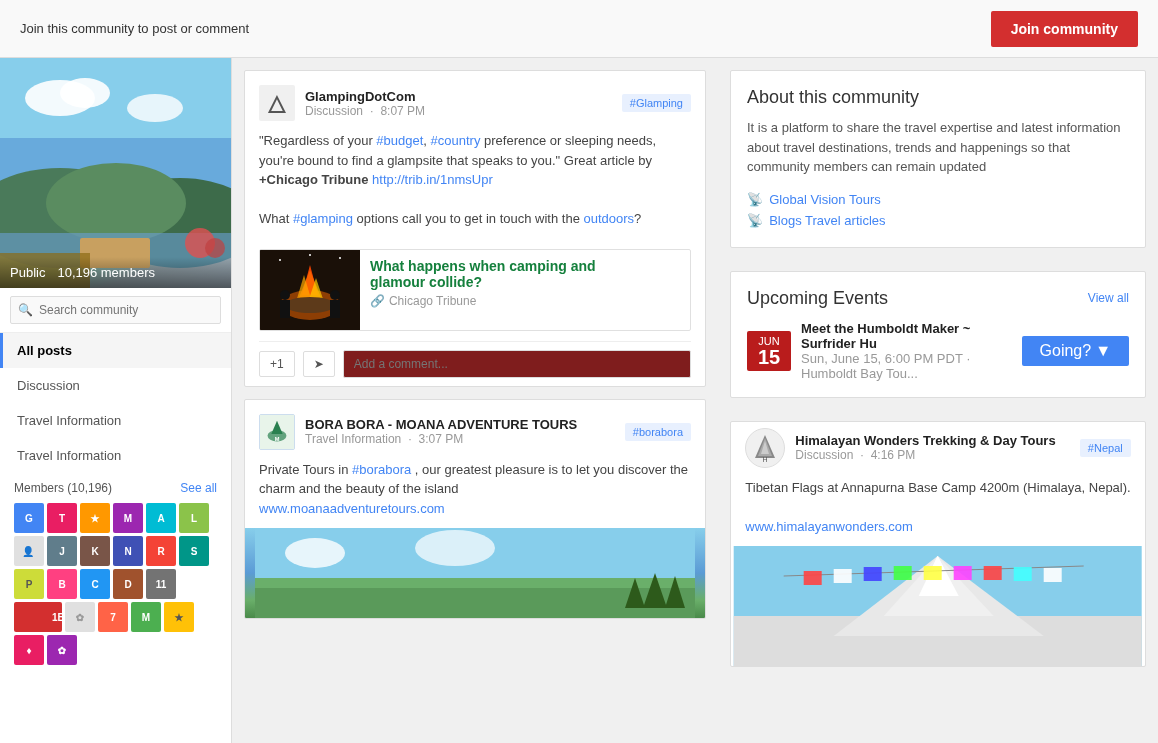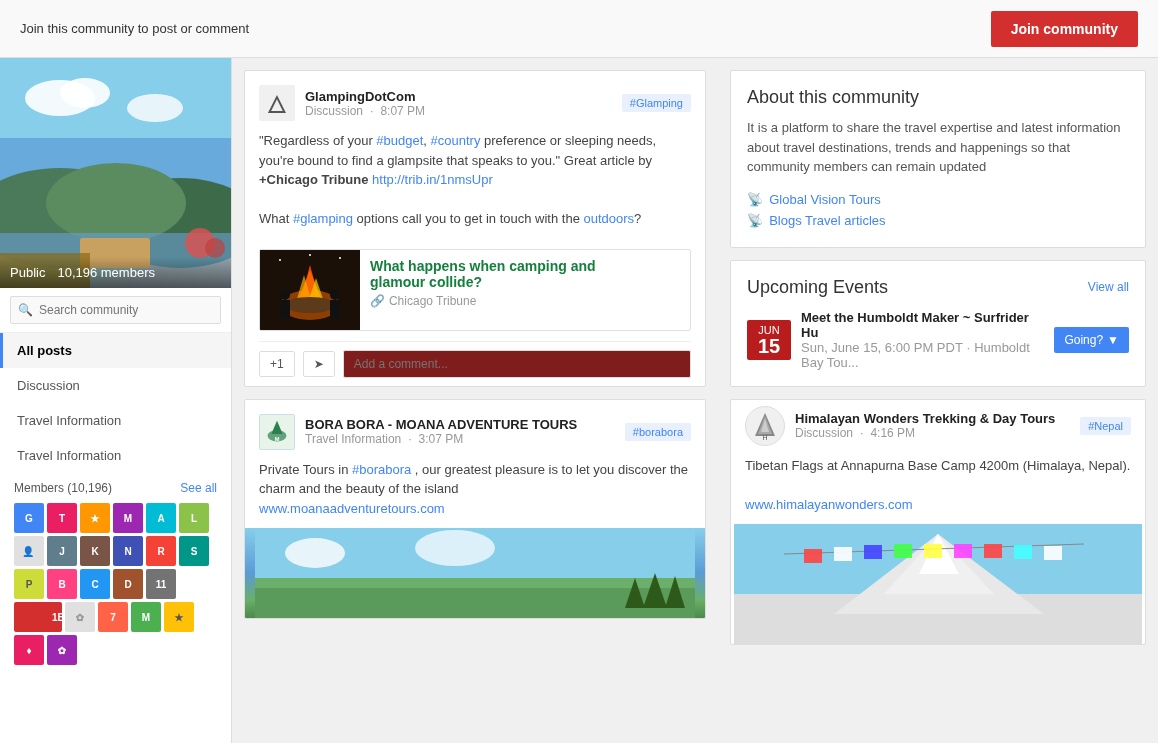--- a/index.html
+++ b/index.html
@@ -227,21 +227,22 @@
     }
 
     
     .right-sidebar {
       width: 440px;
       min-width: 440px;
       overflow-y: auto;
       padding: 12px;
       display: flex;
       flex-direction: column;
-      gap: 12px;
+      gap: 23px;
+      align-items: center;
     }
     .right-card {
       background: #fff;
       border: 1px solid #ddd;
       border-radius: 2px;
       padding: 16px;
     }
     .right-card-title { font-size: 18px; color: #333; margin-bottom: 10px; }
     .community-desc { font-size: 13px; color: #555; line-height: 1.5; margin-bottom: 12px; }
     .community-links { list-style: none; }
@@ -267,23 +268,23 @@
     }
     .event-month { font-size: 11px; text-transform: uppercase; }
     .event-day { font-size: 20px; font-weight: bold; line-height: 1; }
     .event-details { flex: 1; }
     .event-name { font-size: 13px; font-weight: bold; color: #222; }
     .event-sub { font-size: 13px; color: #999; }
     .going-btn {
       background: #4285f4;
       color: #fff;
       border: none;
-      padding: 6px 10px;
-      border-radius: 2px;
-      font-size: 12px;
+      padding: 6px 18px;
+      border-radius: 2px;
+      font-size: 16px;
       cursor: pointer;
       display: flex;
       align-items: center;
       gap: 4px;
     }
 
     
     .post-header2 {
       display: flex;
       align-items: center;

